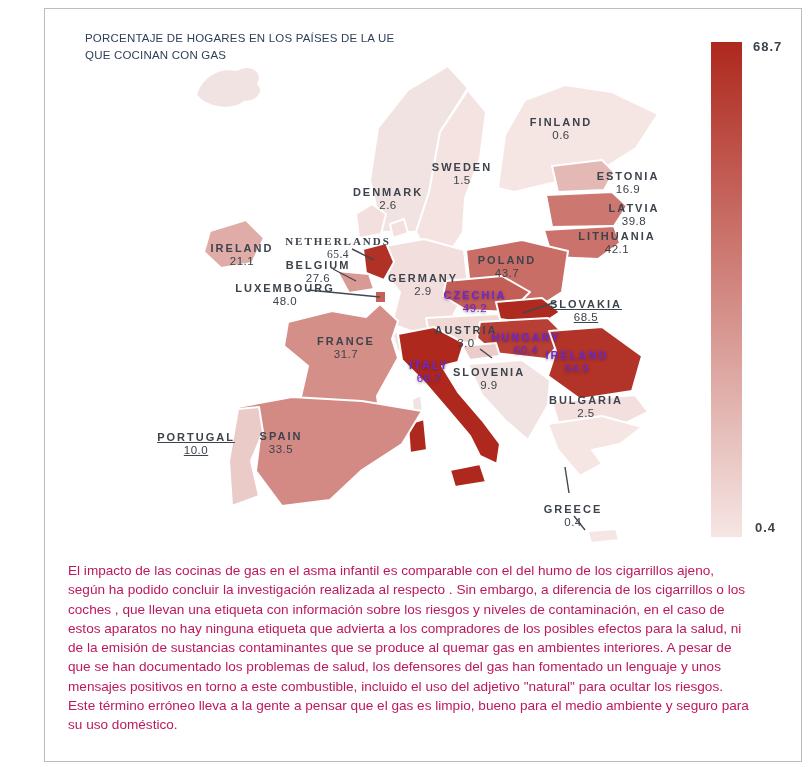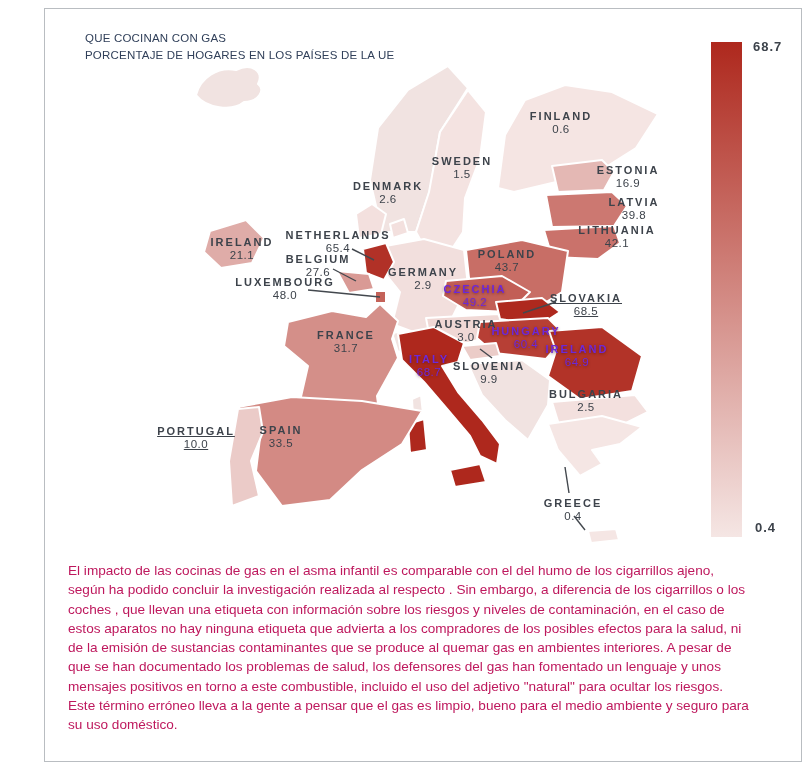--- a/index.html
+++ b/index.html
@@ -6,21 +6,21 @@
   .page{position:relative;width:812px;height:767px;background:#ffffff;overflow:hidden;
         font-family:"Liberation Sans", sans-serif;}
   .panel{position:absolute;left:44px;top:8px;width:758px;height:754px;
          border:1px solid #b9bdc1;background:#ffffff;box-sizing:border-box;}
   .chart-title{position:absolute;left:85px;top:30px;font-size:11.5px;line-height:17px;
          color:#31405a;letter-spacing:0.2px;}
   #map-svg{position:absolute;left:0;top:0;width:812px;height:767px;}
   #labels-layer{position:absolute;left:0;top:0;width:812px;height:767px;pointer-events:none;}
   .country-label{position:absolute;transform:translateX(-50%);text-align:center;
          color:#3d434b;white-space:nowrap;}
-  .country-label .c-name{font-weight:700;font-size:11px;letter-spacing:2px;display:block;}
+  .country-label .c-name{font-weight:700;font-size:11px;letter-spacing:2px;display:block;margin-top:6px;}
   .country-label .c-value{font-size:11.5px;letter-spacing:0.5px;display:block;margin-top:1px;}
   .country-label.light{color:#6d28d9;text-shadow:0 1px 3px rgba(80,20,12,0.6);}
   .legend-max{position:absolute;left:753px;top:39px;font-weight:700;font-size:13px;
          letter-spacing:1px;color:#3d434b;}
   .legend-min{position:absolute;left:755px;top:520px;font-weight:700;font-size:13px;
          letter-spacing:1px;color:#3d434b;}
   .body-text{position:absolute;left:68px;top:561px;width:684px;margin:0;
          font-size:13.6px;line-height:19.3px;color:#be185d;}
 </style>
 </head>
@@ -83,22 +83,22 @@
         <line x1="556" y1="302" x2="523" y2="313"></line>
         <line x1="492" y1="358" x2="480" y2="349"></line>
         <line x1="565" y1="467" x2="569" y2="493"></line>
         <line x1="574" y1="516" x2="585" y2="530"></line>
       </g>
 
     <rect id="legend-bar" x="711" y="42" width="31" height="495" fill="url(#legend-grad)"></rect>
   </svg>
 
   <div class="chart-title">
+    <div>PORCENTAJE DE HOGARES EN LOS PAÍSES DE LA UE</div>
     <div>QUE COCINAN CON GAS</div>
-    <div>PORCENTAJE DE HOGARES EN LOS PAÍSES DE LA UE</div>
   </div>
 
   <div id="labels-layer">
       <div class="country-label" style="left: 561px; top: 110px;">
         <span class="c-name">FINLAND</span>
         <span class="c-value">0.6</span>
       </div>
       <div class="country-label" style="left: 462px; top: 155px;">
         <span class="c-name">SWEDEN</span>
         <span class="c-value">1.5</span>
@@ -116,21 +116,21 @@
         <span class="c-value">39.8</span>
       </div>
       <div class="country-label" style="left: 617px; top: 224px;">
         <span class="c-name">LITHUANIA</span>
         <span class="c-value">42.1</span>
       </div>
       <div class="country-label" style="left: 242px; top: 236px;">
         <span class="c-name">IRELAND</span>
         <span class="c-value">21.1</span>
       </div>
-      <div class="country-label" style="left: 338px; top: 229px;">
+      <div class="country-label" style="left: 338px; top: 229px; font-family: Liberation Serif, serif;">
         <span class="c-name">NETHERLANDS</span>
         <span class="c-value">65.4</span>
       </div>
       <div class="country-label" style="left: 318px; top: 253px;">
         <span class="c-name">BELGIUM</span>
         <span class="c-value">27.6</span>
       </div>
       <div class="country-label" style="left: 285px; top: 276px;">
         <span class="c-name">LUXEMBOURG</span>
         <span class="c-value">48.0</span>

